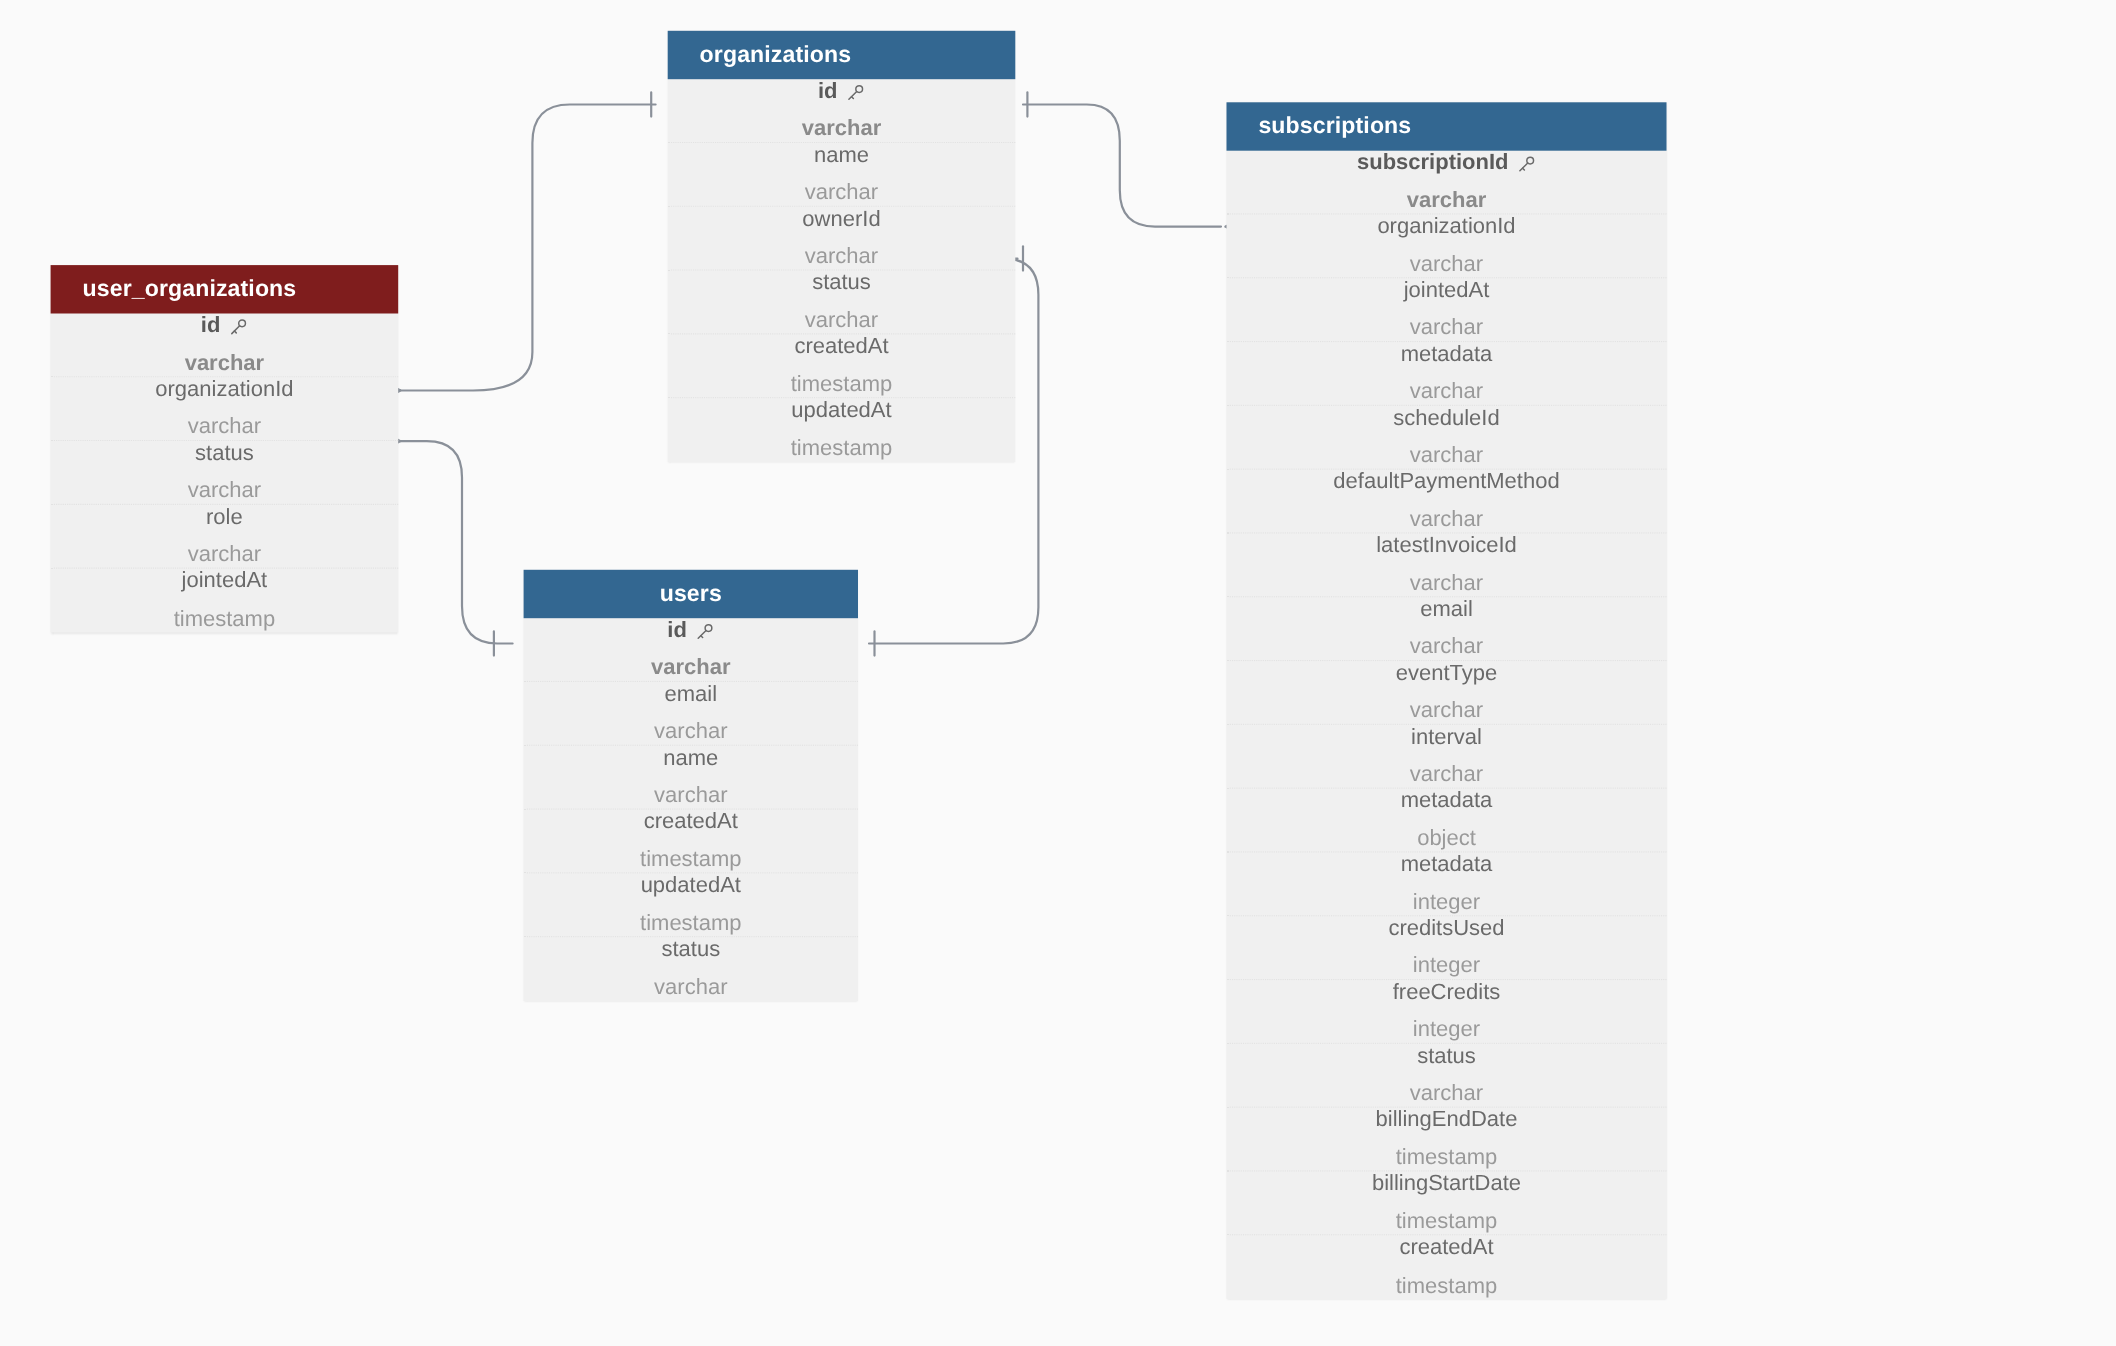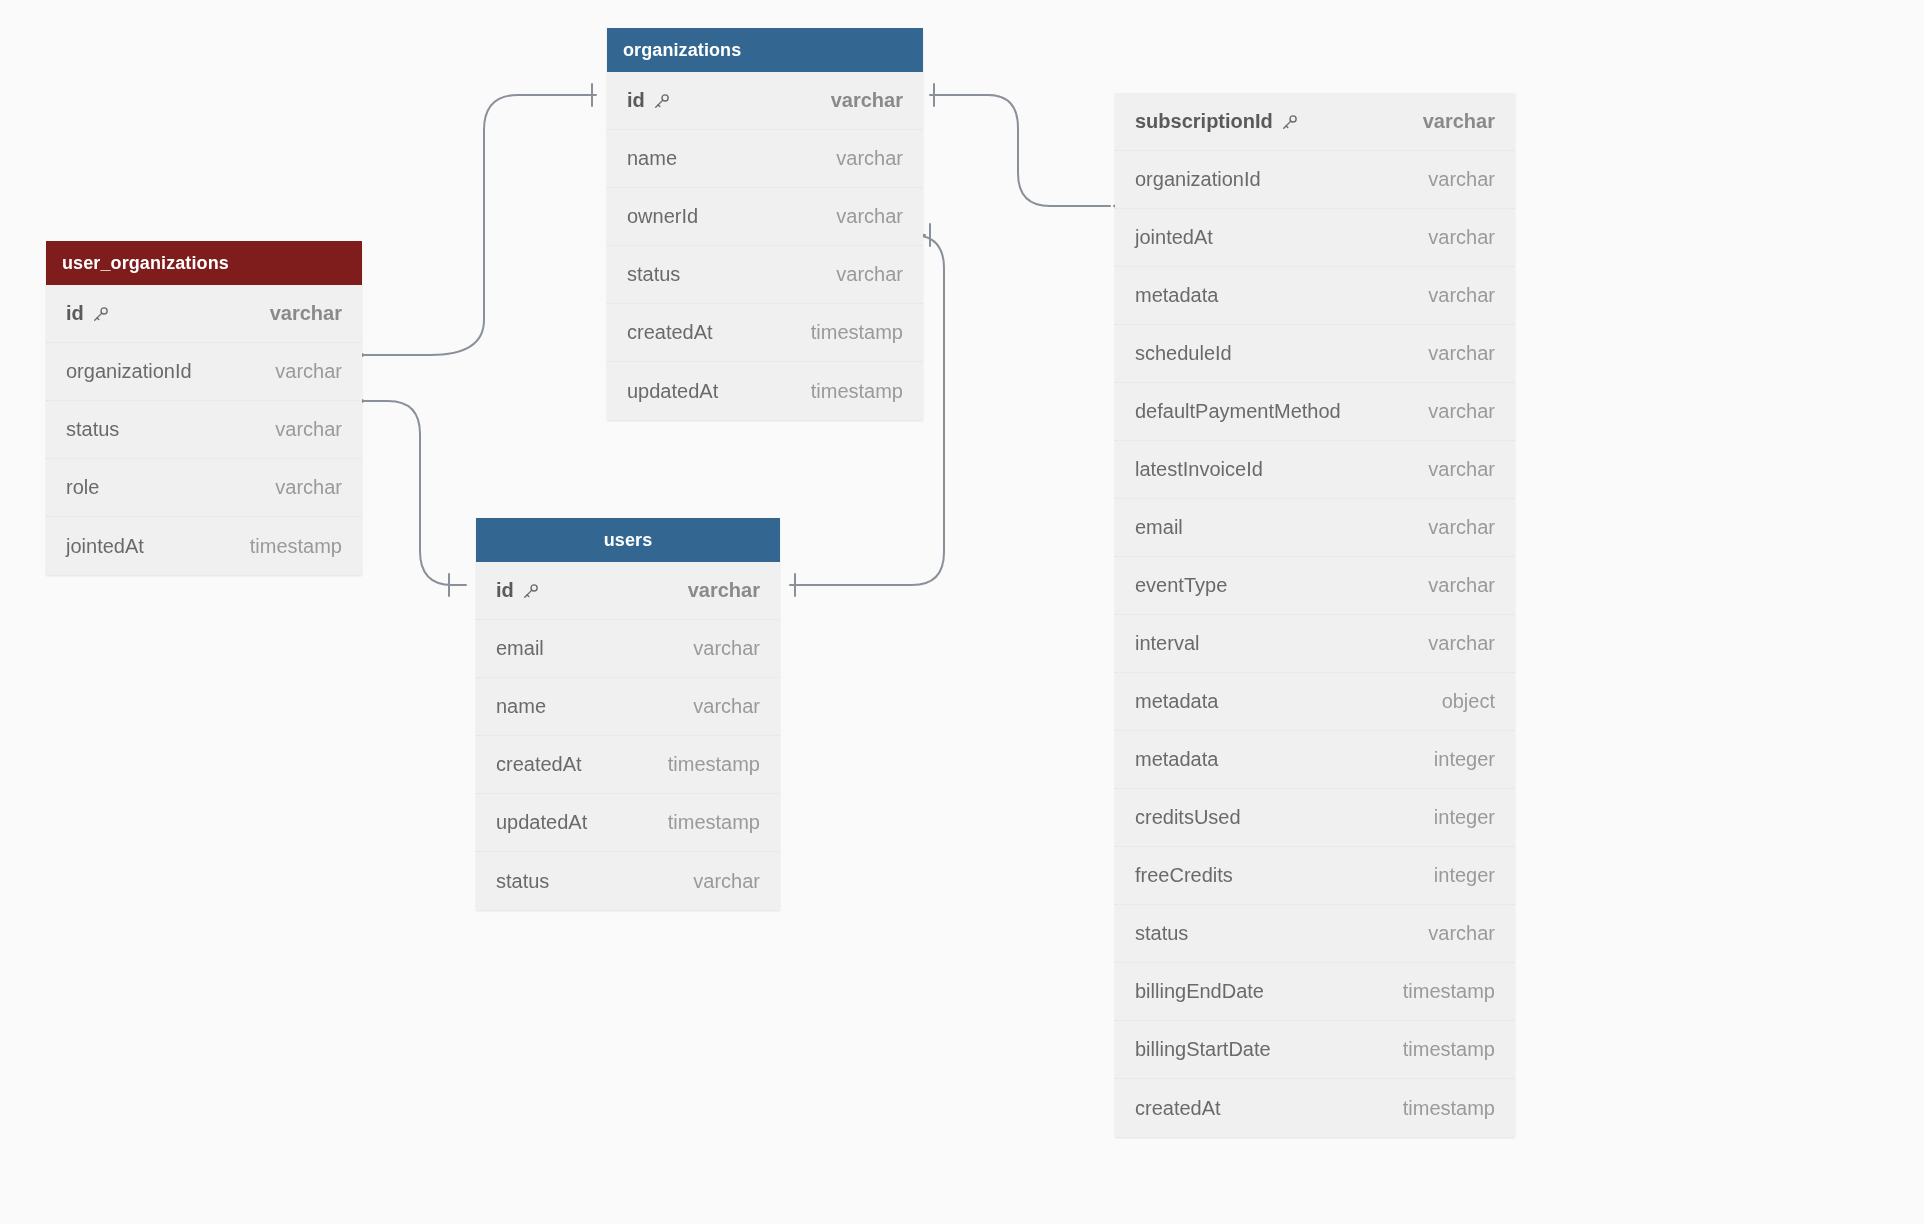--- a/index.html
+++ b/index.html
@@ -24,37 +24,38 @@
   }
   .entity {
     position: absolute;
     background: #f0f0f0;
     box-shadow: 0 1px 2px rgba(0,0,0,0.10);
   }
   .entity-header {
     background: #336791;
     color: #ffffff;
     font-weight: bold;
-    font-size: 18px;
+    font-size: 21px;
     letter-spacing: 0.1px;
-    padding: 0 16px;
+    padding: 0 29px;
     height: 44px;
     line-height: 44px;
     white-space: nowrap;
     overflow: hidden;
   }
   .entity-body { padding: 0; }
   .field-row {
     display: flex;
     align-items: center;
     justify-content: space-between;
     height: 58px;
     padding: 0 20px;
     border-bottom: 1px dotted #e2e2e2;
     white-space: nowrap;
+    flex-direction: column;
   }
   .field-row:last-child { border-bottom: none; }
   .field-name {
     font-size: 20px;
     color: #6a6a6a;
     display: flex;
     align-items: center;
     gap: 8px;
   }
   .field-type {
@@ -243,20 +244,21 @@
         </div>
         <div class="field-row">
           <div class="field-name">
             <span>status</span>
           </div>
           <div class="field-type">varchar</div>
         </div>
       </div>
     </div>
     <div class="entity" style="left: 1115px; top: 93px; width: 400px; background: rgb(240, 240, 240);">
+      <div class="entity-header" style="background: rgb(51, 103, 145); color: rgb(255, 255, 255);">subscriptions</div>
       <div class="entity-body">
         <div class="field-row pk">
           <div class="field-name">
             <span>subscriptionId</span>
             <span class="key-icon">
               <svg viewBox="0 0 20 20" width="17" height="17" fill="none" stroke="#6a6a6a" stroke-width="1.6" stroke-linecap="round" stroke-linejoin="round">
                 <circle cx="14.2" cy="5.8" r="3.6"></circle>
                 <path d="M11.6 8.4 L3.2 16.8"></path>
                 <path d="M6.0 14.0 L8.0 16.0"></path>
               </svg>

